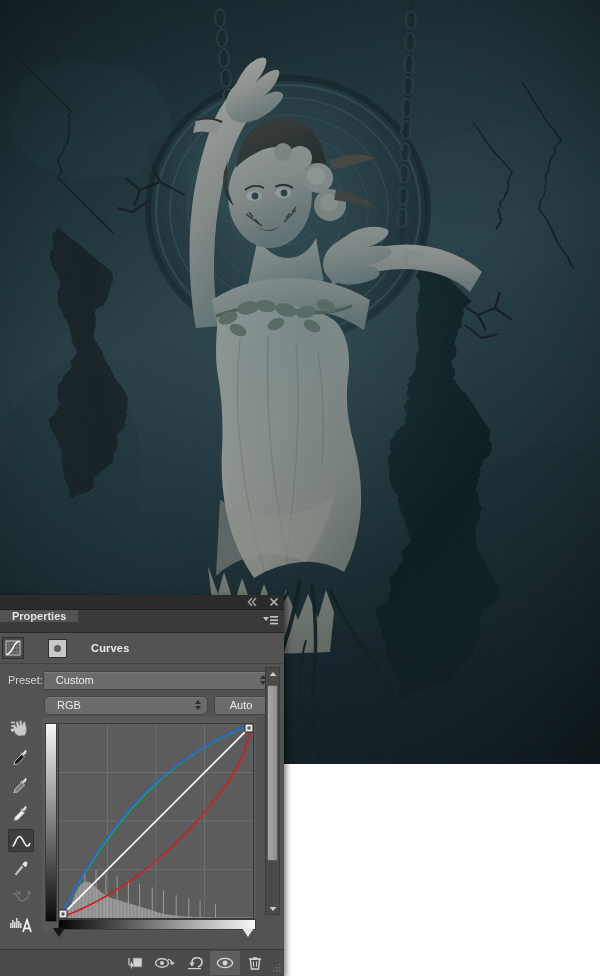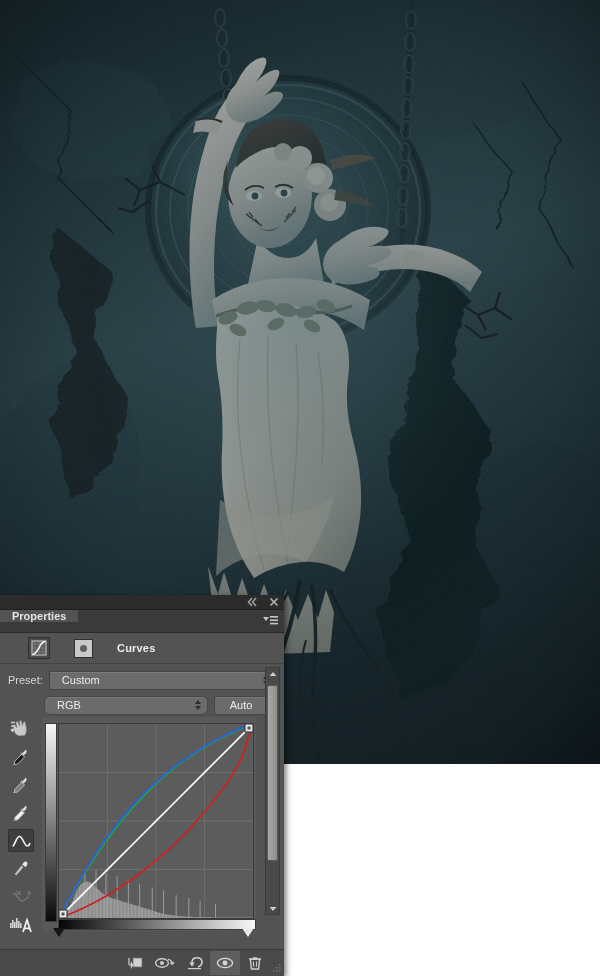--- a/index.html
+++ b/index.html
@@ -41,37 +41,37 @@
     background:#535353;padding:0 12px;display:flex;align-items:center;
     font-size:11px;color:#e2e2e2;font-weight:bold;cursor:pointer;
     border-right:1px solid #3a3a3a;
   }
   .tabstrip-filler{flex:1;background:#3a3a3a;}
   .panel-menu{
     position:absolute;right:5px;top:4px;width:18px;height:13px;cursor:pointer;
   }
 
   .adj-header{
-    height:30px;display:flex;align-items:center;padding-left:28px;gap:24px;
+    height:30px;display:flex;align-items:center;padding-left:2px;gap:24px;
     background:#535353;border-bottom:1px solid #434343;
   }
   .adj-icon{
     width:20px;height:20px;border:1px solid #2f2f2f;background:#4a4a4a;
     display:flex;align-items:center;justify-content:center;
   }
   .mask-thumb{
     width:17px;height:17px;border:1px solid #2f2f2f;background:#c9c9c9;
     display:flex;align-items:center;justify-content:center;
   }
   .mask-dot{width:7px;height:7px;border-radius:50%;background:#5d5d5d;}
   .adj-title{font-size:11px;font-weight:bold;color:#eaeaea;letter-spacing:.2px;}
 
   
   .row{display:flex;align-items:center;padding:0 8px;}
-  .row-preset{height:24px;margin-top:4px;gap:6px;}
+  .row-preset{height:24px;margin-top:4px;}
   .lbl{font-size:11px;color:#d6d6d6;}
   .select{
     position:relative;background:#6b6b6b;border:1px solid #454545;
     height:17px;display:flex;align-items:center;padding-left:12px;
     color:#ececec;font-size:11px;cursor:pointer;border-radius:1px;
     box-shadow:inset 0 1px 0 rgba(255,255,255,.10);
   }
   .select .arrows{
     position:absolute;right:6px;top:50%;transform:translateY(-50%);
     display:flex;flex-direction:column;gap:2px;

